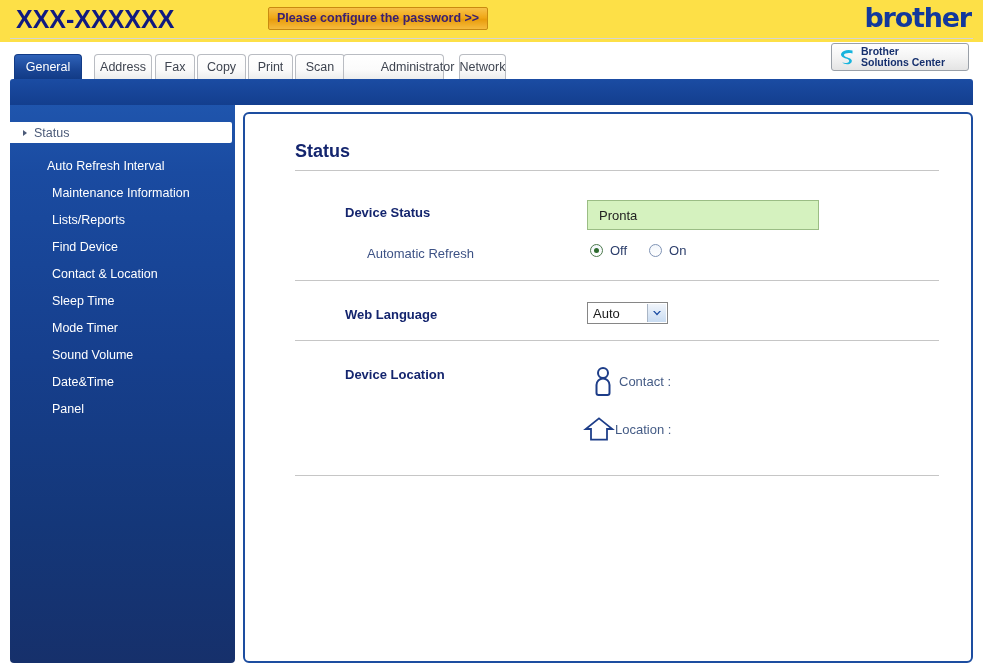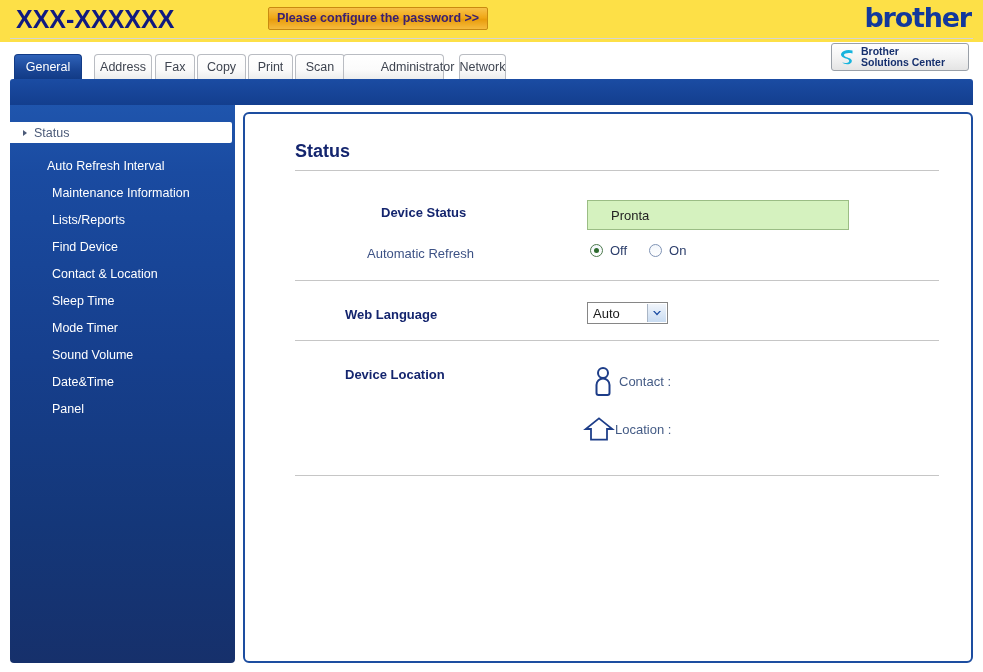--- a/index.html
+++ b/index.html
@@ -208,28 +208,28 @@
     font-size: 13px;
     color: #14256e;
   }
   .field-label.bold { font-weight: bold; }
   .field-label.sub { color: #3d5285; }
 
   .status-box {
     position: absolute;
     left: 342px;
     top: 86px;
-    width: 262px;
+    width: 232px;
     height: 30px;
     background: #d5f2bf;
     border: 1px solid #9bbd85;
     box-sizing: border-box;
     display: flex;
     align-items: center;
-    padding-left: 23px;
+    padding-left: 11px;
     font-size: 13px;
     color: #222222;
   }
 
   .radio-row {
     position: absolute;
     left: 345px;
     top: 129px;
     display: flex;
     align-items: center;
@@ -367,21 +367,21 @@
   <div class="nav-item" style="top:293px;">
     <span class="nav-label">Panel</span>
   </div>
 </div>
 
 <div class="main-panel">
 
   <div class="page-title">Status</div>
   <div class="rule" style="top:56px;"></div>
 
-  <div class="field-label bold" style="left:100px;top:91px;margin-left:36px;">Device Status</div>
+  <div class="field-label bold" style="left:100px;top:91px;">Device Status</div>
   <div class="status-box">Pronta</div>
 
   <div class="field-label sub" style="left:122px;top:132px;">Automatic Refresh</div>
   <div class="radio-row">
     <span class="radio checked"></span>
     <span class="radio-label">Off</span>
     <span class="radio"></span>
     <span class="radio-label">On</span>
   </div>
 

